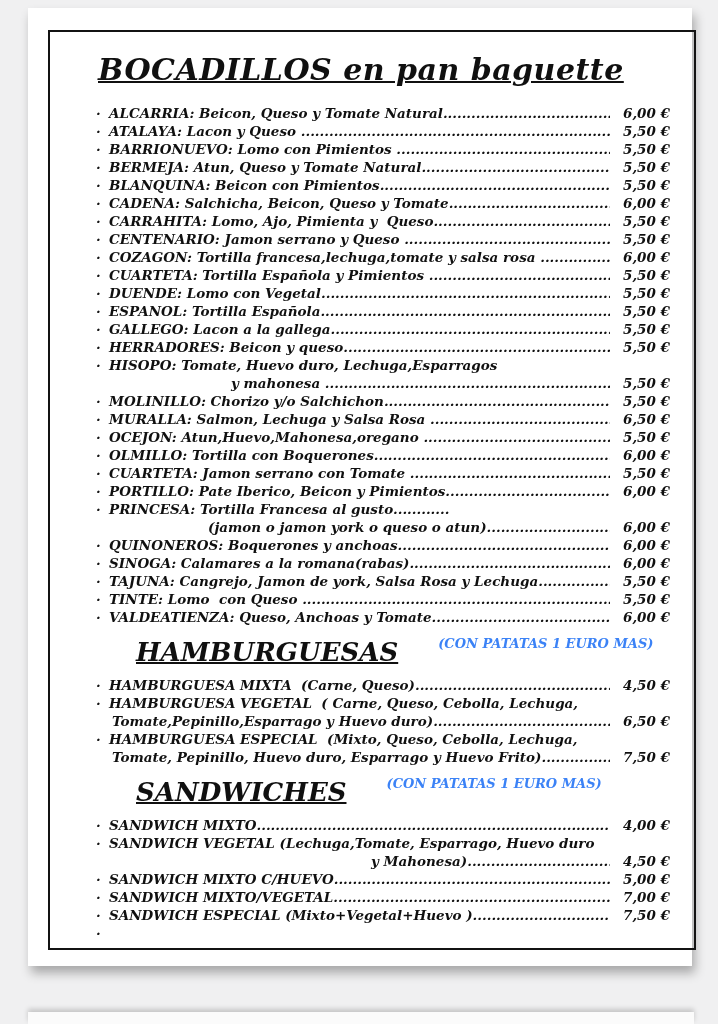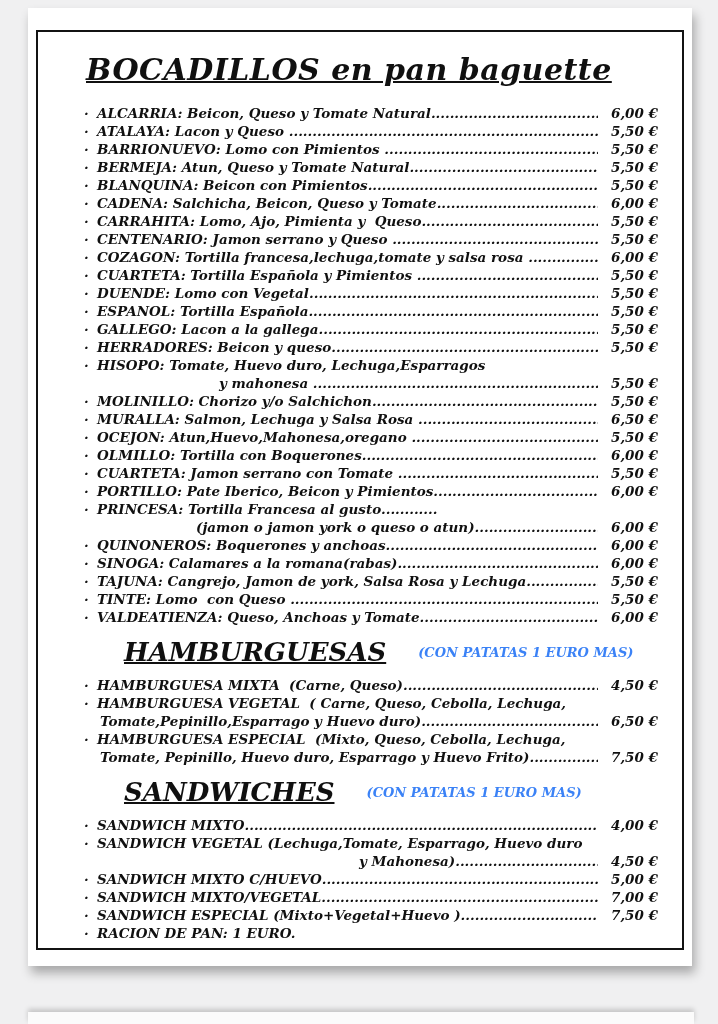--- a/index.html
+++ b/index.html
@@ -19,21 +19,21 @@
   }
   .next-page-edge {
     position: absolute;
     left: 28px; right: 24px;
     top: 1012px; height: 12px;
     background: #fbfbfb;
     box-shadow: 0 -3px 5px rgba(0,0,0,0.18);
   }
   .border-box {
     position: absolute;
-    left: 8px; top: 22px;
+    left: 20px; top: 22px;
     width: 648px; height: 920px;
     border: 2px solid #131313;
     padding: 20px 24px 0 46px;
   }
   .menu-title {
     font-size: 30px;
     font-weight: bold;
     font-style: italic;
     text-decoration: underline;
     text-decoration-thickness: 2px;
@@ -53,22 +53,23 @@
     white-space: pre;
   }
   .bullet { flex: none; width: 13px; }
   .indent { flex: none; display: inline-block; }
   .iname  { flex: none; text-decoration-thickness: 1.5px; }
   .itext  { flex: none; }
   .leader { flex: 1 1 auto; overflow: hidden; min-width: 0; }
   .price  { flex: none; width: 54px; text-align: right; margin-left: 6px; }
   .section-header {
     display: flex;
-    align-items: center;
+    align-items: flex-start;
     margin: 10px 0 8px 40px;
+    gap: 8px;
   }
   .section-title {
     font-size: 26px;
     font-weight: bold;
     font-style: italic;
     text-decoration: underline;
     text-decoration-thickness: 2px;
     color: #101010;
     line-height: 32px;
   }
@@ -139,19 +140,19 @@
       <span class="section-sub">(CON PATATAS 1 EURO MAS)</span>
     </div>
 
     <div class="menu-list">
         <div class="row"><span class="bullet">·</span><span class="itext">SANDWICH MIXTO</span><span class="leader">..........................................................................................................................................................................</span><span class="price">4,00 €</span></div>
         <div class="row"><span class="bullet">·</span><span class="itext">SANDWICH VEGETAL (Lechuga,Tomate, Esparrago, Huevo duro</span></div>
         <div class="row"><span class="indent" style="width: 275px;"></span><span class="itext">y Mahonesa)</span><span class="leader">..........................................................................................................................................................................</span><span class="price">4,50 €</span></div>
         <div class="row"><span class="bullet">·</span><span class="itext">SANDWICH MIXTO C/HUEVO</span><span class="leader">..........................................................................................................................................................................</span><span class="price">5,00 €</span></div>
         <div class="row"><span class="bullet">·</span><span class="itext">SANDWICH MIXTO/VEGETAL</span><span class="leader">..........................................................................................................................................................................</span><span class="price">7,00 €</span></div>
         <div class="row"><span class="bullet">·</span><span class="itext">SANDWICH ESPECIAL (Mixto+Vegetal+Huevo )</span><span class="leader">..........................................................................................................................................................................</span><span class="price">7,50 €</span></div>
-        <div class="row"><span class="bullet">·</span><span class="itext">RACION DE PAN: 1 EURO.</span></div>
+        <div class="row"><span class="bullet">·</span></div>
       </div>
 
   </div>
 </div>
 
 <div class="next-page-edge"></div>
 
 </body></html>

